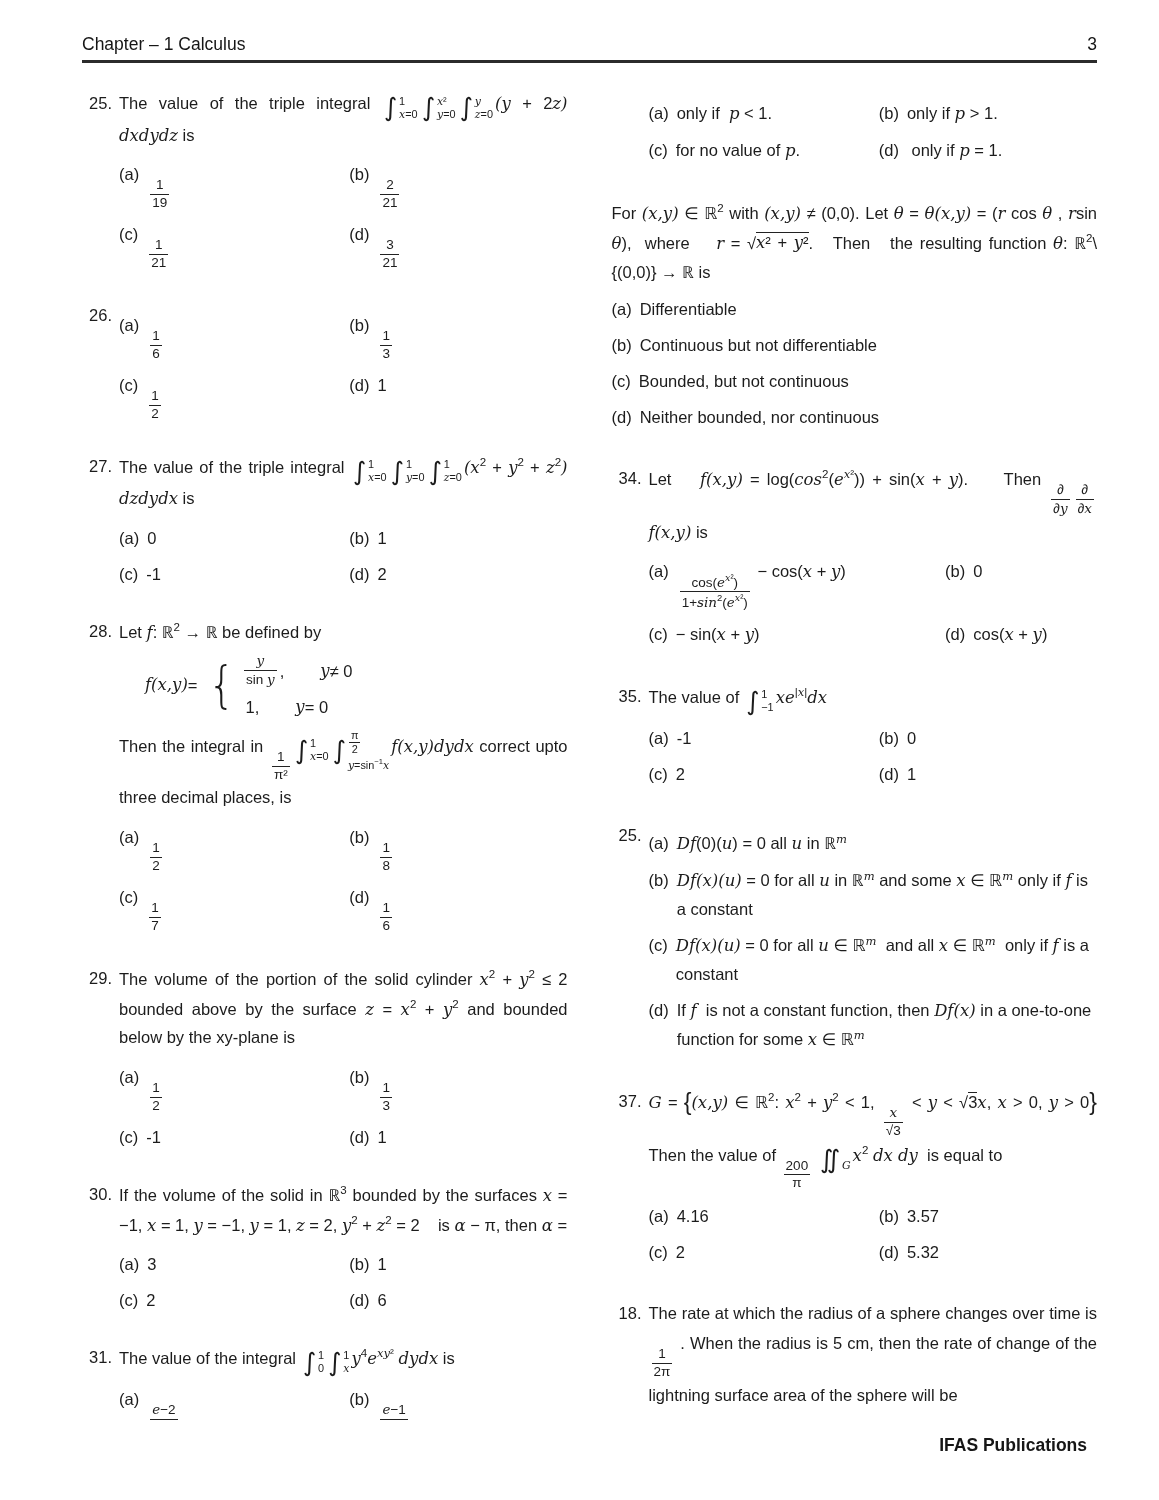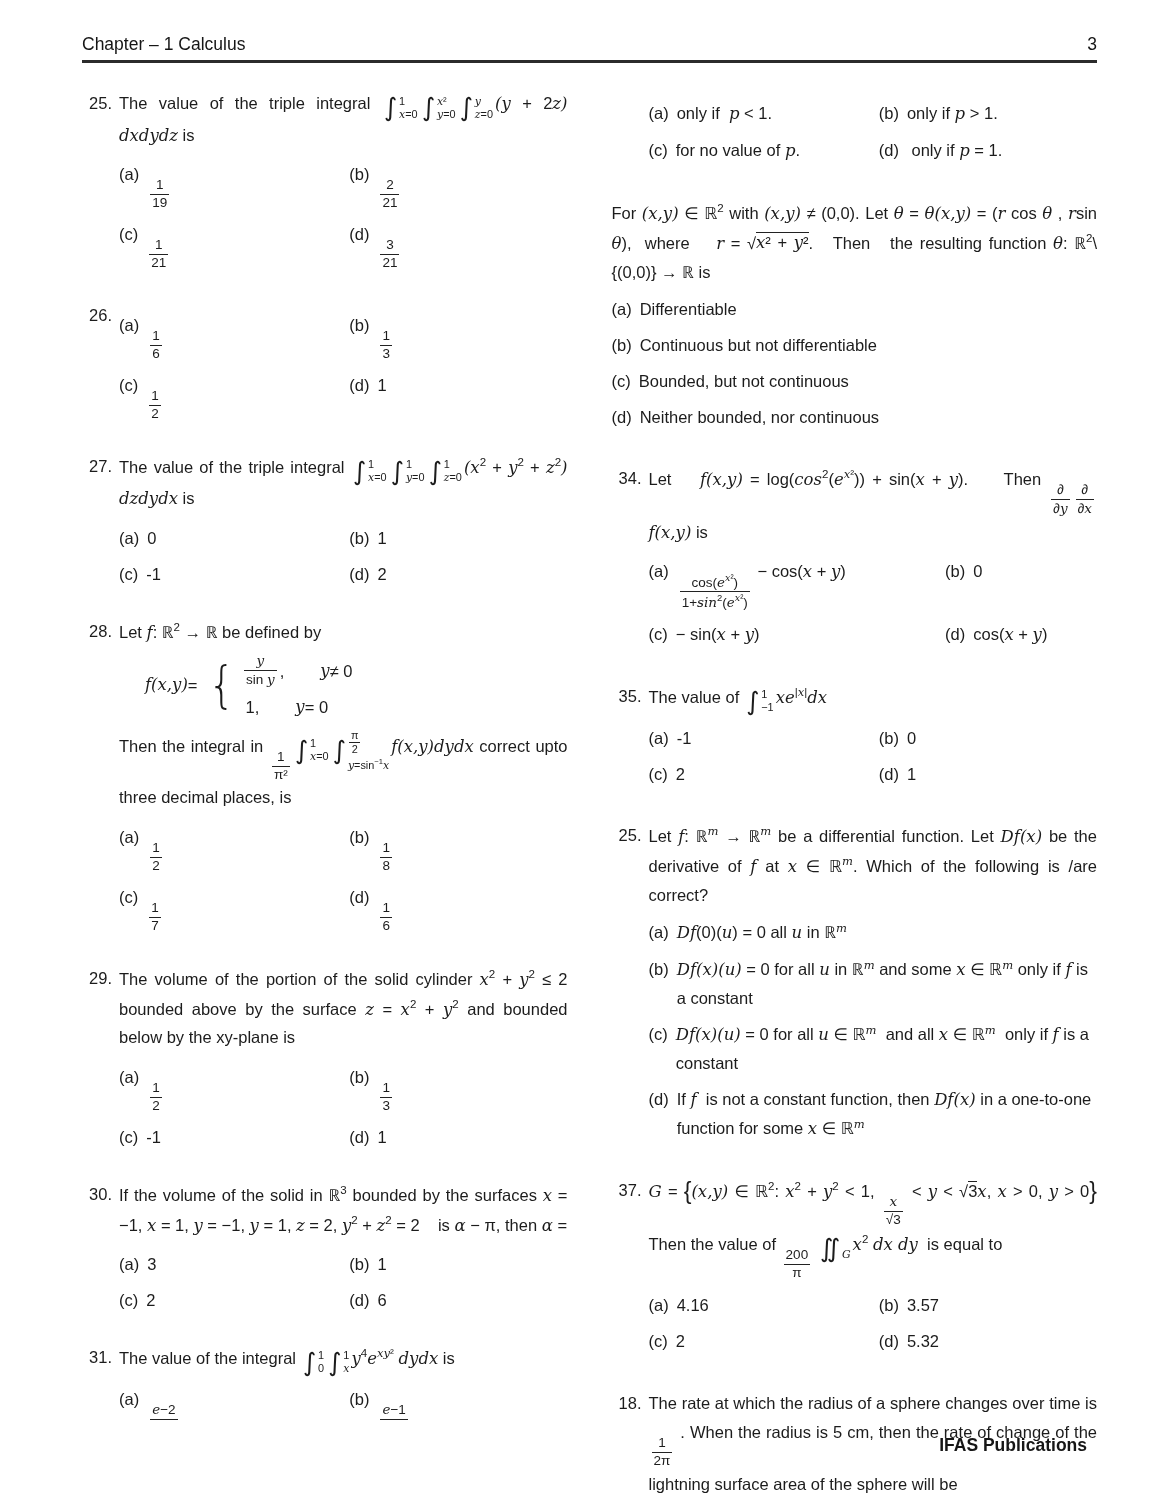--- a/index.html
+++ b/index.html
@@ -439,21 +439,20 @@
               <div class="opt">
                 <span class="olabel">(d)</span>
                 <span class="otext">1</span>
               </div>
             </div>
           </div>
         </div>
         <div class="q">
           <div class="qnum">25.</div>
           <div class="qbody">
-            <div class="qtext">Let <i>f</i>: ℝ<sup><i>m</i></sup> → ℝ<sup><i>m</i></sup> be a differential function. Let <i>Df(x)</i> be the derivative of <i>f</i> at <i>x</i> ∈ ℝ<sup><i>m</i></sup>. Which of the following is /are correct?</div>
             <div class="opts one-col">
               <div class="opt">
                 <span class="olabel">(a)</span>
                 <span class="otext"><i>Df</i>(0)(<i>u</i>) = 0 all <i>u</i> in ℝ<sup><i>m</i></sup></span>
               </div>
               <div class="opt">
                 <span class="olabel">(b)</span>
                 <span class="otext"><i>Df(x)(u)</i> = 0 for all <i>u</i> in ℝ<sup><i>m</i></sup> and some <i>x</i> ∈ ℝ<sup><i>m</i></sup> only if <i>f</i> is a constant</span>
               </div>
               <div class="opt">

